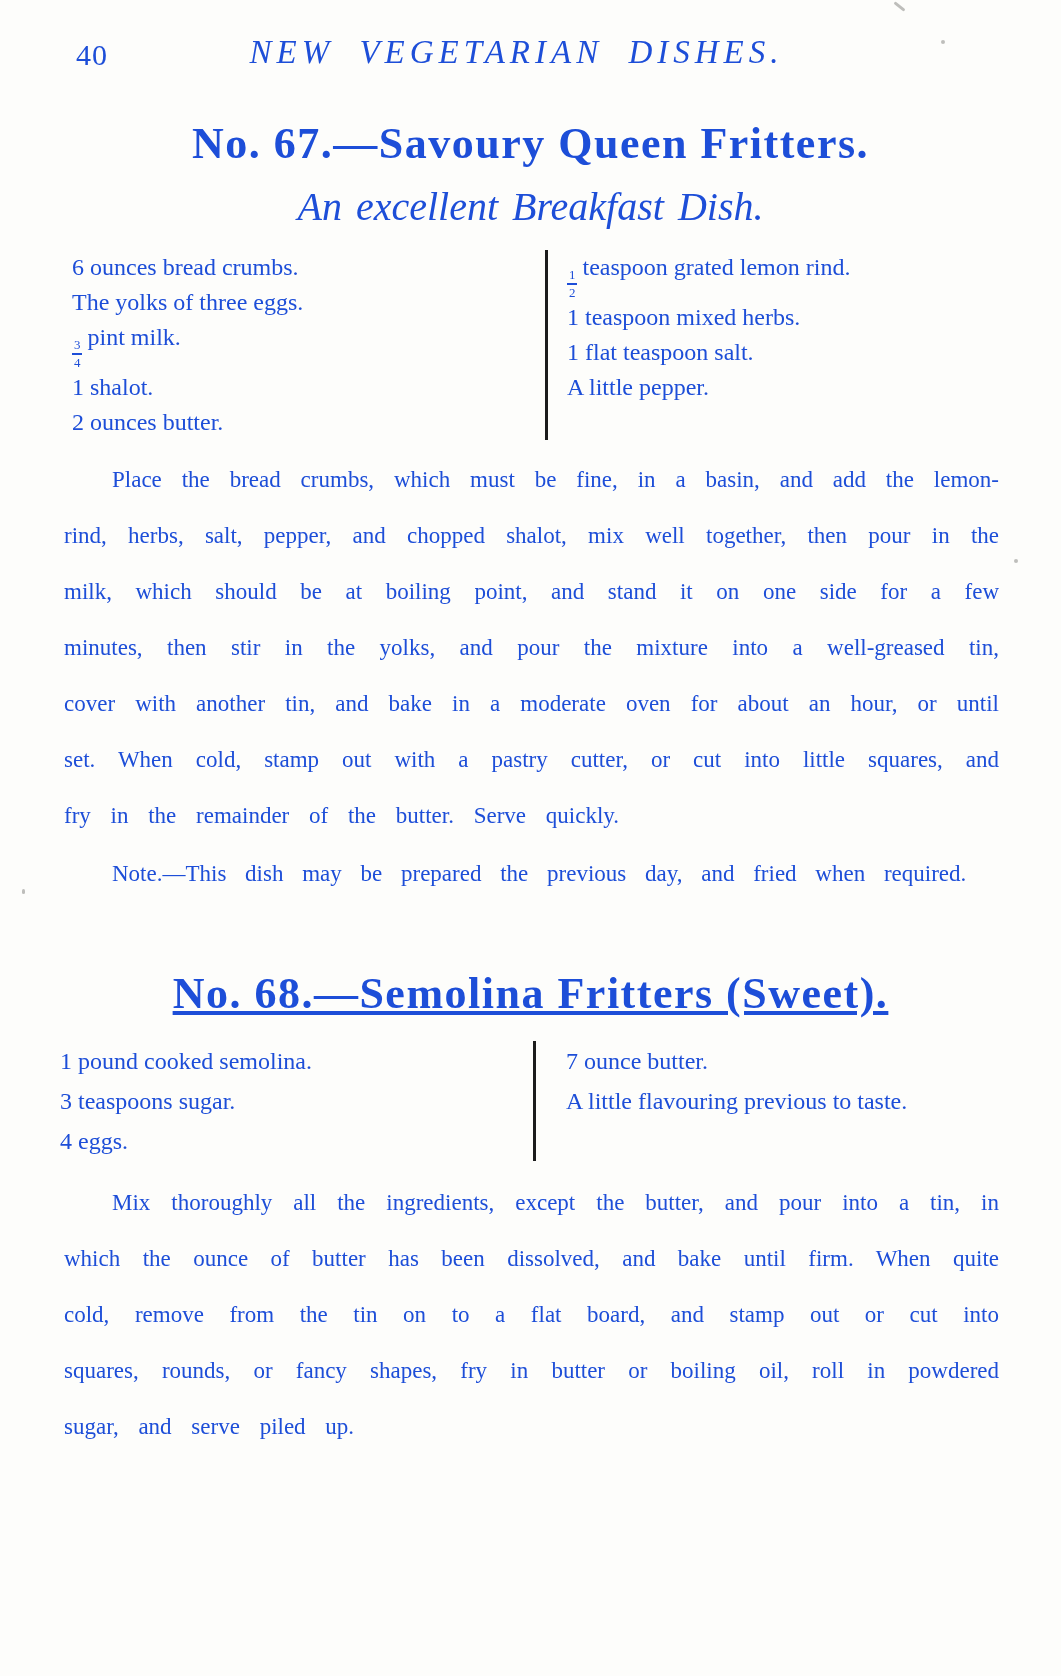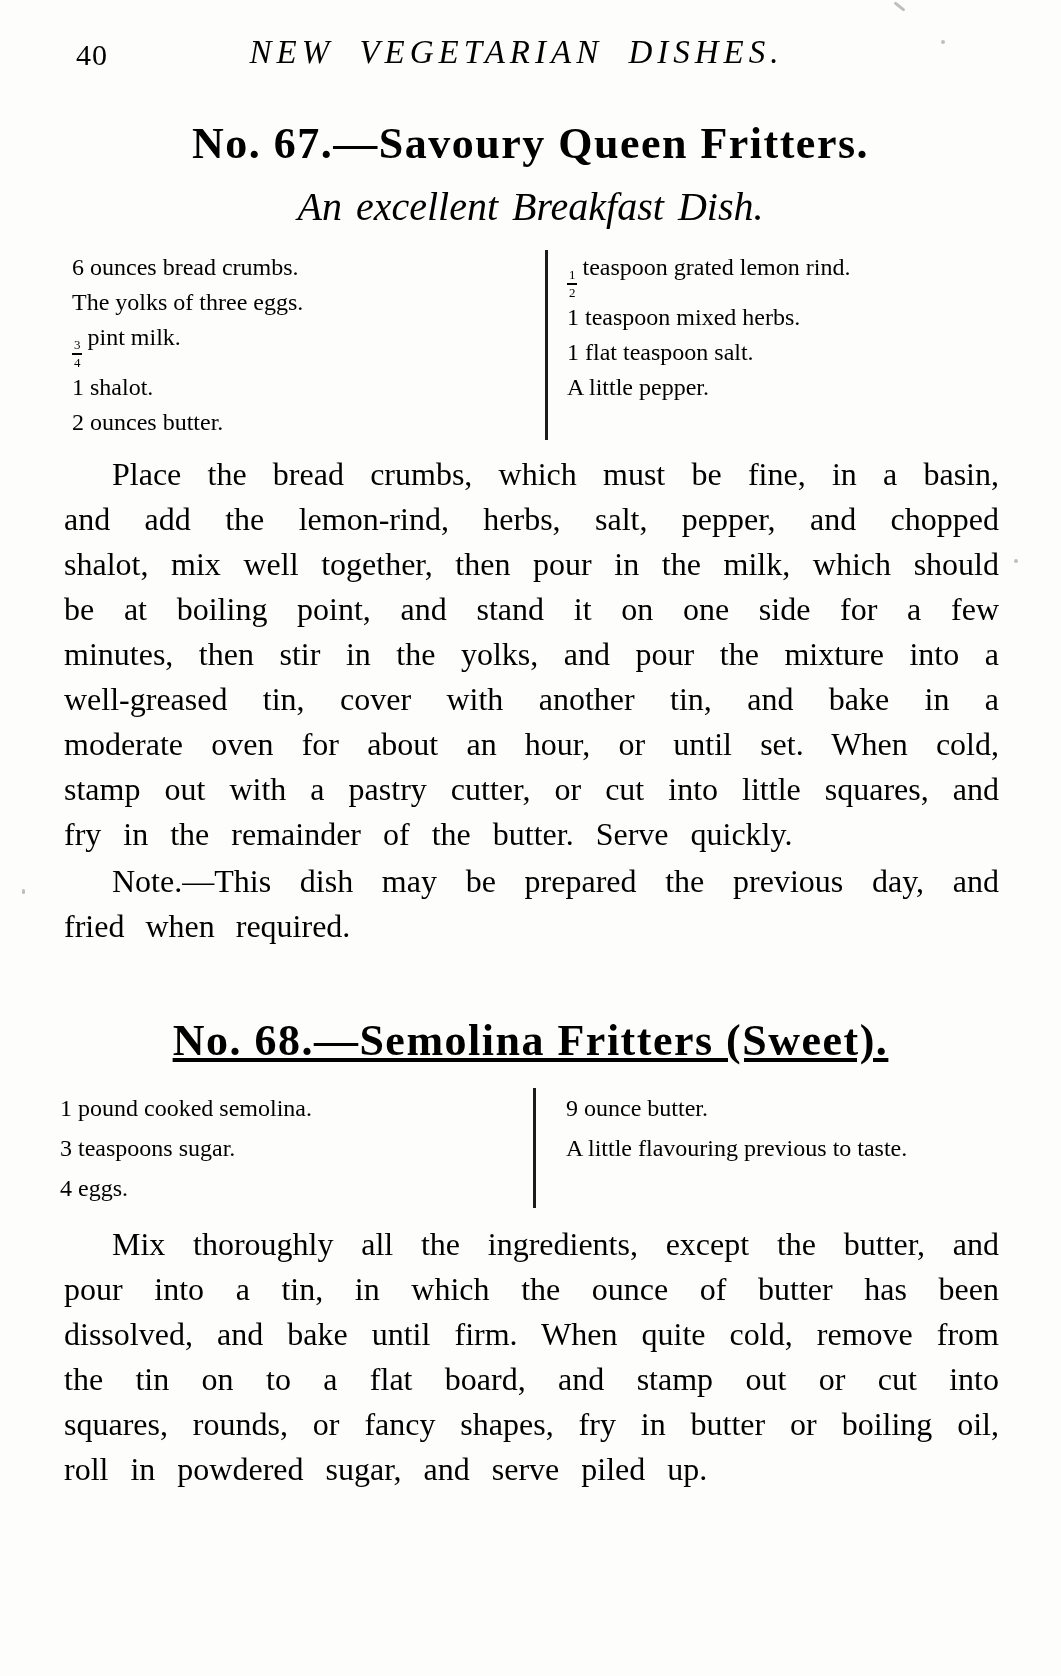--- a/index.html
+++ b/index.html
@@ -4,21 +4,21 @@
 <style>
   * { box-sizing: border-box; }
   html, body { margin: 0; padding: 0; background: #e8e8e6; }
 
   .page {
     position: relative;
     width: 1061px;
     height: 1676px;
     margin: 0 auto;
     background: #fdfdfb;
-    color: #000000;
+    color: #1d4ed8;
     font-family: "Liberation Serif", serif;
     overflow: hidden;
   }
 
   
   .running-head {
     position: relative;
     padding-top: 34px;
     height: 78px;
   }
@@ -96,22 +96,22 @@
   }
   .nutfrac .num {
     border-bottom: 2px solid currentColor;
     padding: 0 2px 1px;
   }
   .nutfrac .den { padding-top: 1px; }
 
   
   .body-para {
     margin: 12px 62px 0 64px;
-    font-size: 32px;
-    line-height: 45px;
+    font-size: 23px;
+    line-height: 56px;
     text-align: justify;
     text-indent: 48px;
     word-spacing: 14px;
   }
   .note-para { margin-top: 2px; word-spacing: 13px; }
   .recipe-68 .body-para { margin-top: 14px; }
   .italic { }
 
   
   .speck {
@@ -174,21 +174,21 @@
   <section class="recipe recipe-68">
     <h1 class="recipe-heading">No. 68.—Semolina Fritters (Sweet).</h1>
 
     <div class="ingredients">
       <div class="ing-col-left">
         <div class="ing-line">1 pound cooked semolina.</div>
         <div class="ing-line">3 teaspoons sugar.</div>
         <div class="ing-line">4 eggs.</div>
       </div>
       <div class="ing-col-right">
-        <div class="ing-line">9 ounce butter.</div>
+        <div class="ing-line">7 ounce butter.</div>
         <div class="ing-line hang">A little flavouring previous to taste.</div>
       </div>
     </div>
 
     <p class="body-para">Mix thoroughly all the ingredients, except the butter, and pour into a tin, in which the ounce of butter has been dissolved, and bake until firm. When quite cold, remove from the tin on to a flat board, and stamp out or cut into squares, rounds, or fancy shapes, fry in butter or boiling oil, roll in powdered sugar, and serve piled up.</p>
   </section>
 
 </div>
 
 </body></html>

